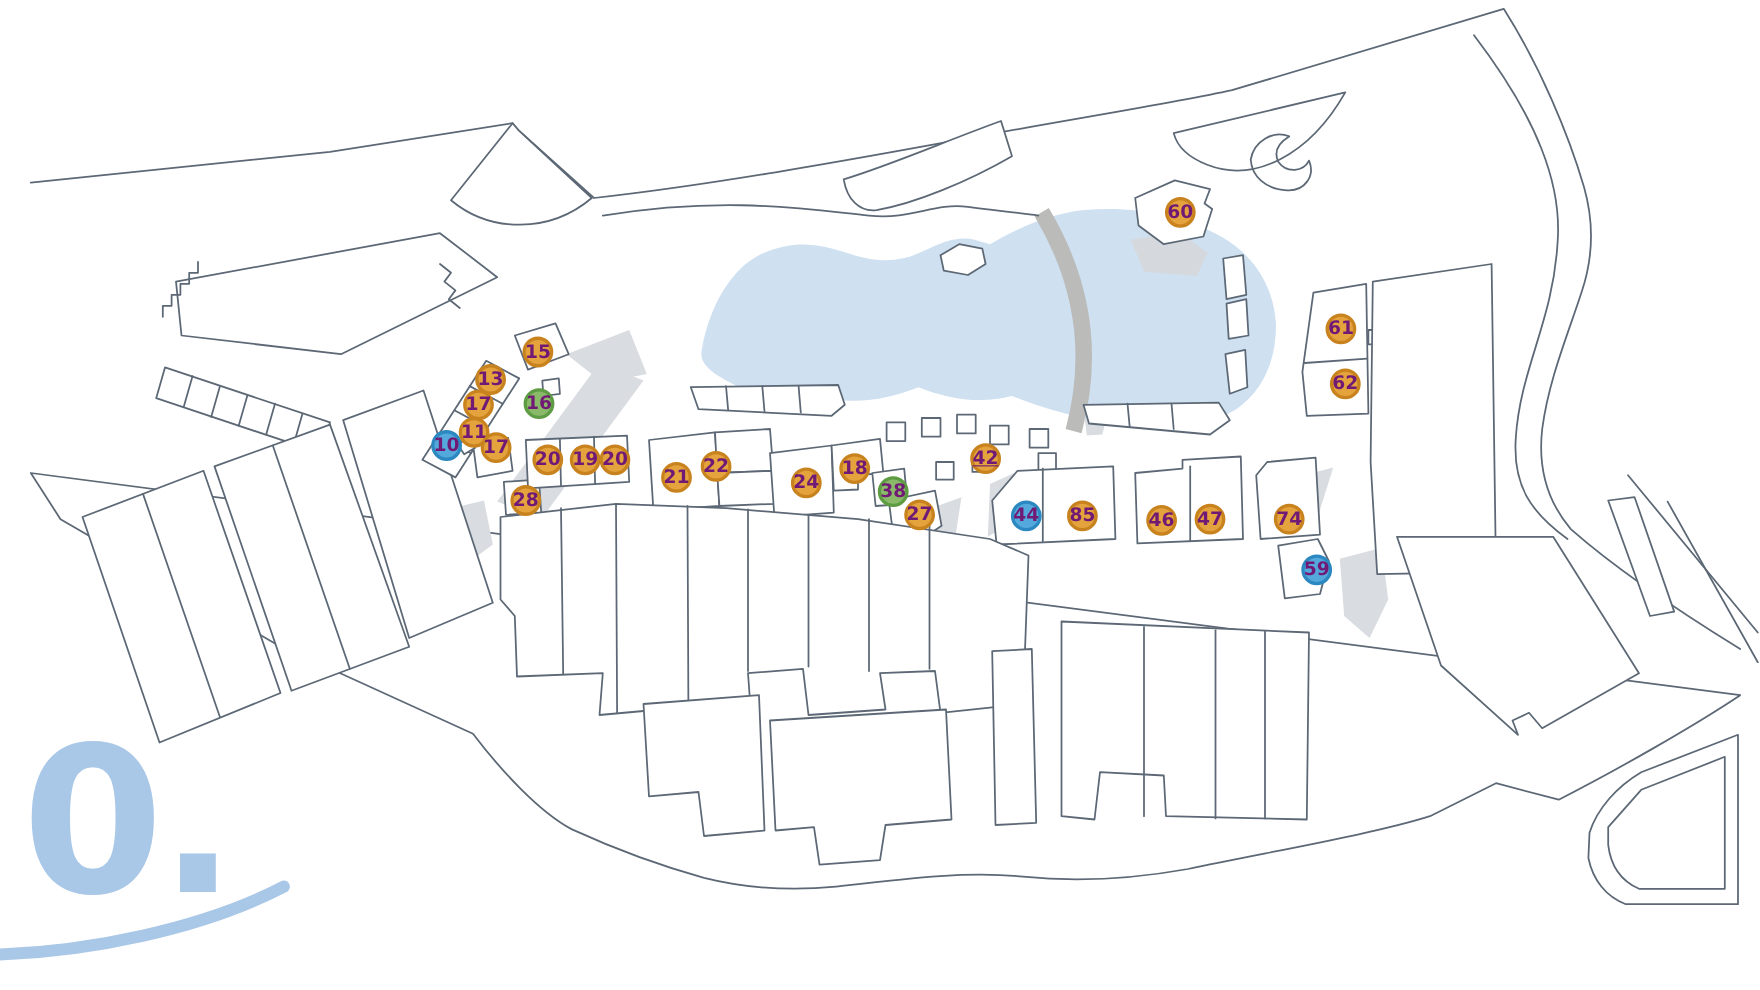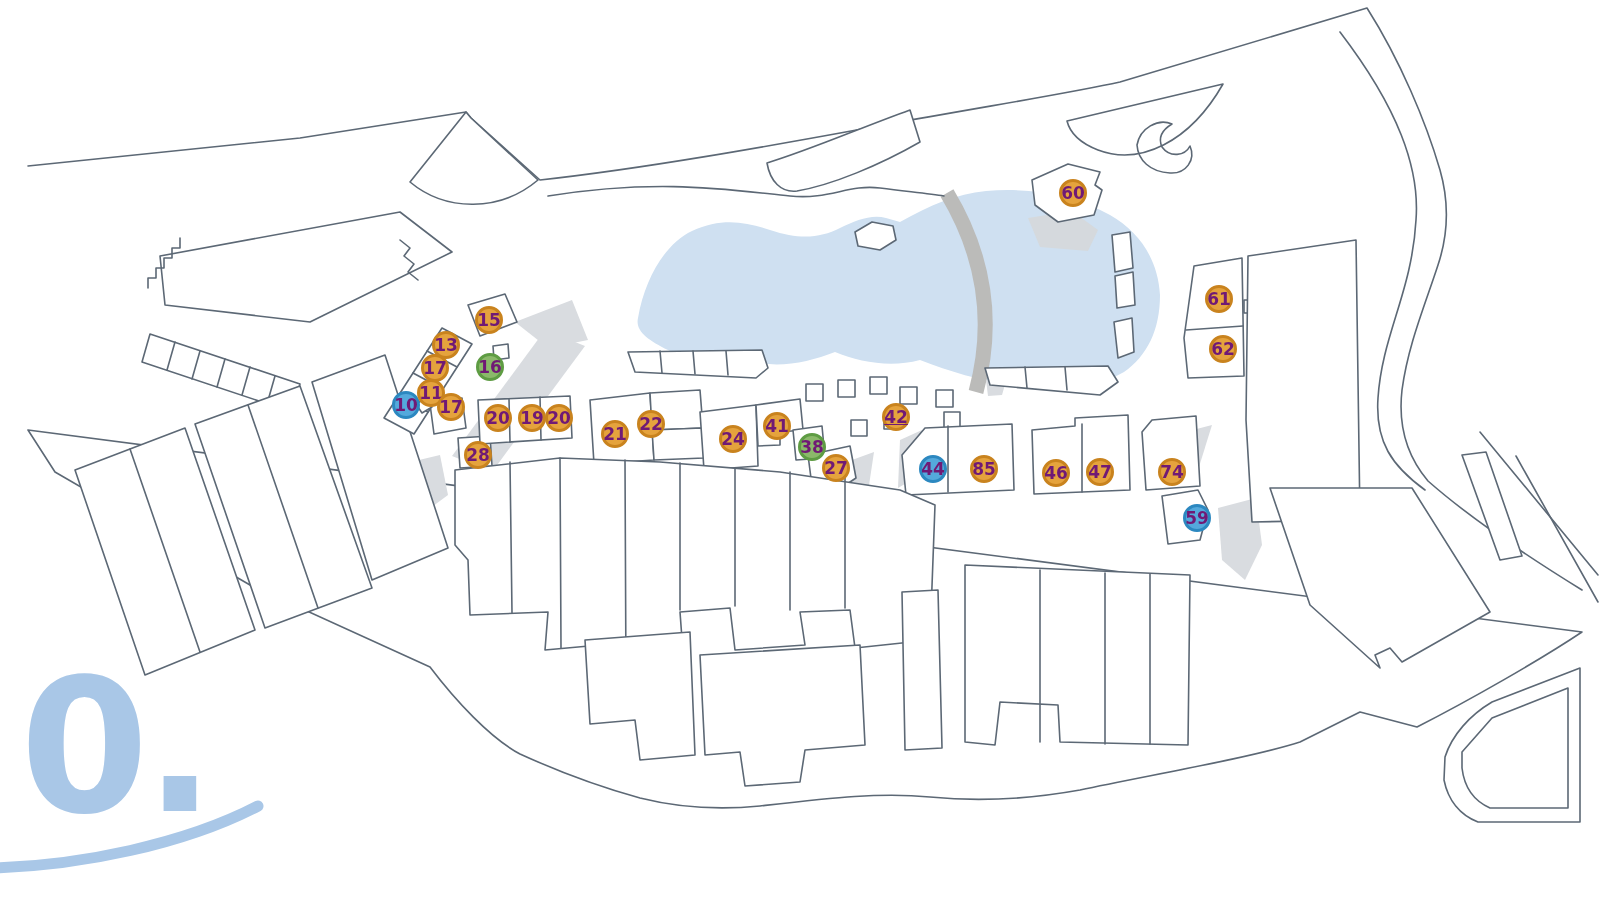--- a/index.html
+++ b/index.html
@@ -202,21 +202,21 @@
       <div class="marker orange" style="left: 446px; top: 345px;">13</div>
       <div class="marker orange" style="left: 489px; top: 320px;">15</div>
       <div class="marker green" style="left: 490px; top: 367px;">16</div>
       <div class="marker orange" style="left: 451px; top: 407px;">17</div>
       <div class="marker orange" style="left: 498px; top: 418px;">20</div>
       <div class="marker orange" style="left: 532px; top: 418px;">19</div>
       <div class="marker orange" style="left: 559px; top: 418px;">20</div>
       <div class="marker orange" style="left: 615px; top: 434px;">21</div>
       <div class="marker orange" style="left: 651px; top: 424px;">22</div>
       <div class="marker orange" style="left: 733px; top: 439px;">24</div>
-      <div class="marker orange" style="left: 777px; top: 426px;">41</div>
+      <div class="marker orange" style="left: 777px; top: 426px;">18</div>
       <div class="marker green" style="left: 812px; top: 447px;">38</div>
       <div class="marker orange" style="left: 836px; top: 468px;">27</div>
       <div class="marker orange" style="left: 478px; top: 455px;">28</div>
       <div class="marker orange" style="left: 896px; top: 417px; text-decoration: underline;">42</div>
       <div class="marker blue" style="left: 933px; top: 469px;">44</div>
       <div class="marker orange" style="left: 984px; top: 469px;">85</div>
       <div class="marker orange" style="left: 1056px; top: 473px;">46</div>
       <div class="marker orange" style="left: 1100px; top: 472px;">47</div>
       <div class="marker orange" style="left: 1172px; top: 472px;">74</div>
       <div class="marker blue" style="left: 1197px; top: 518px;">59</div>

